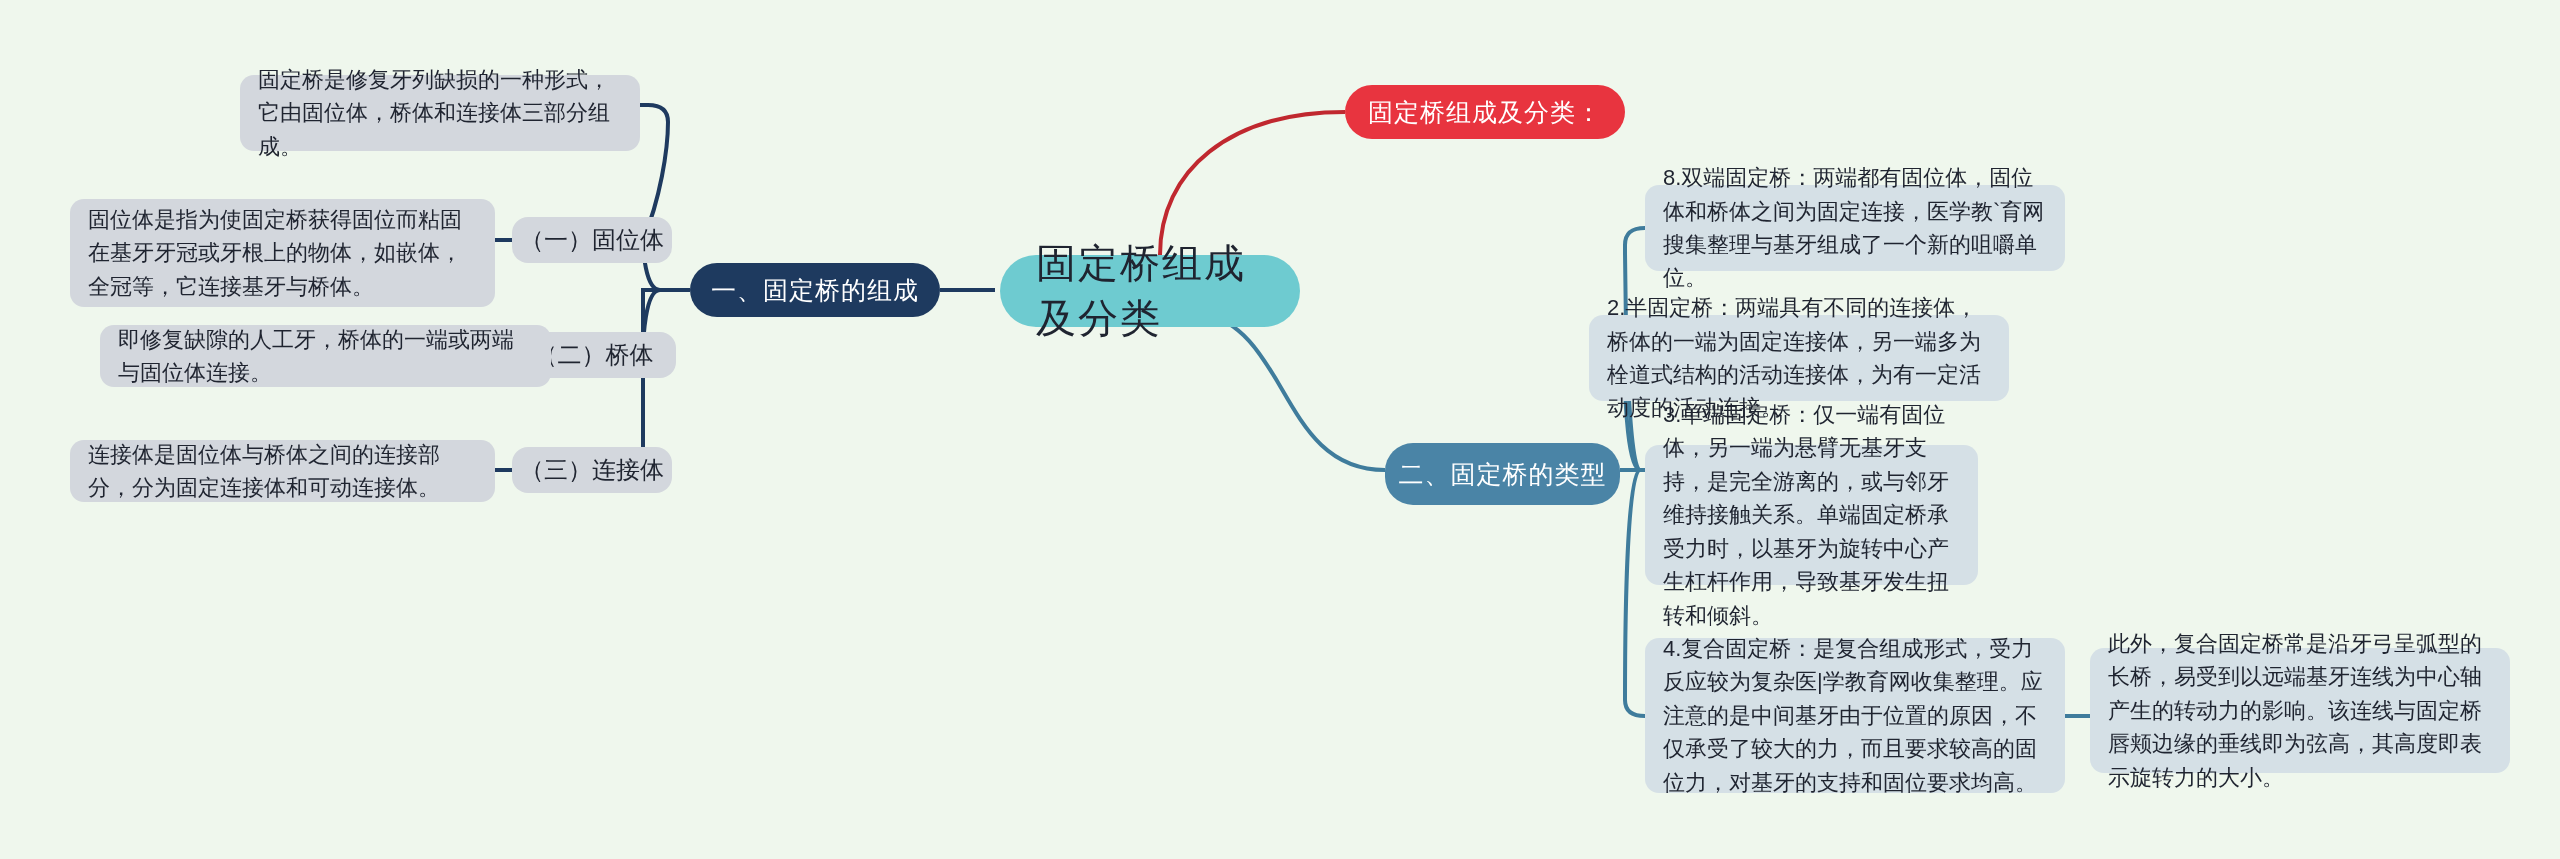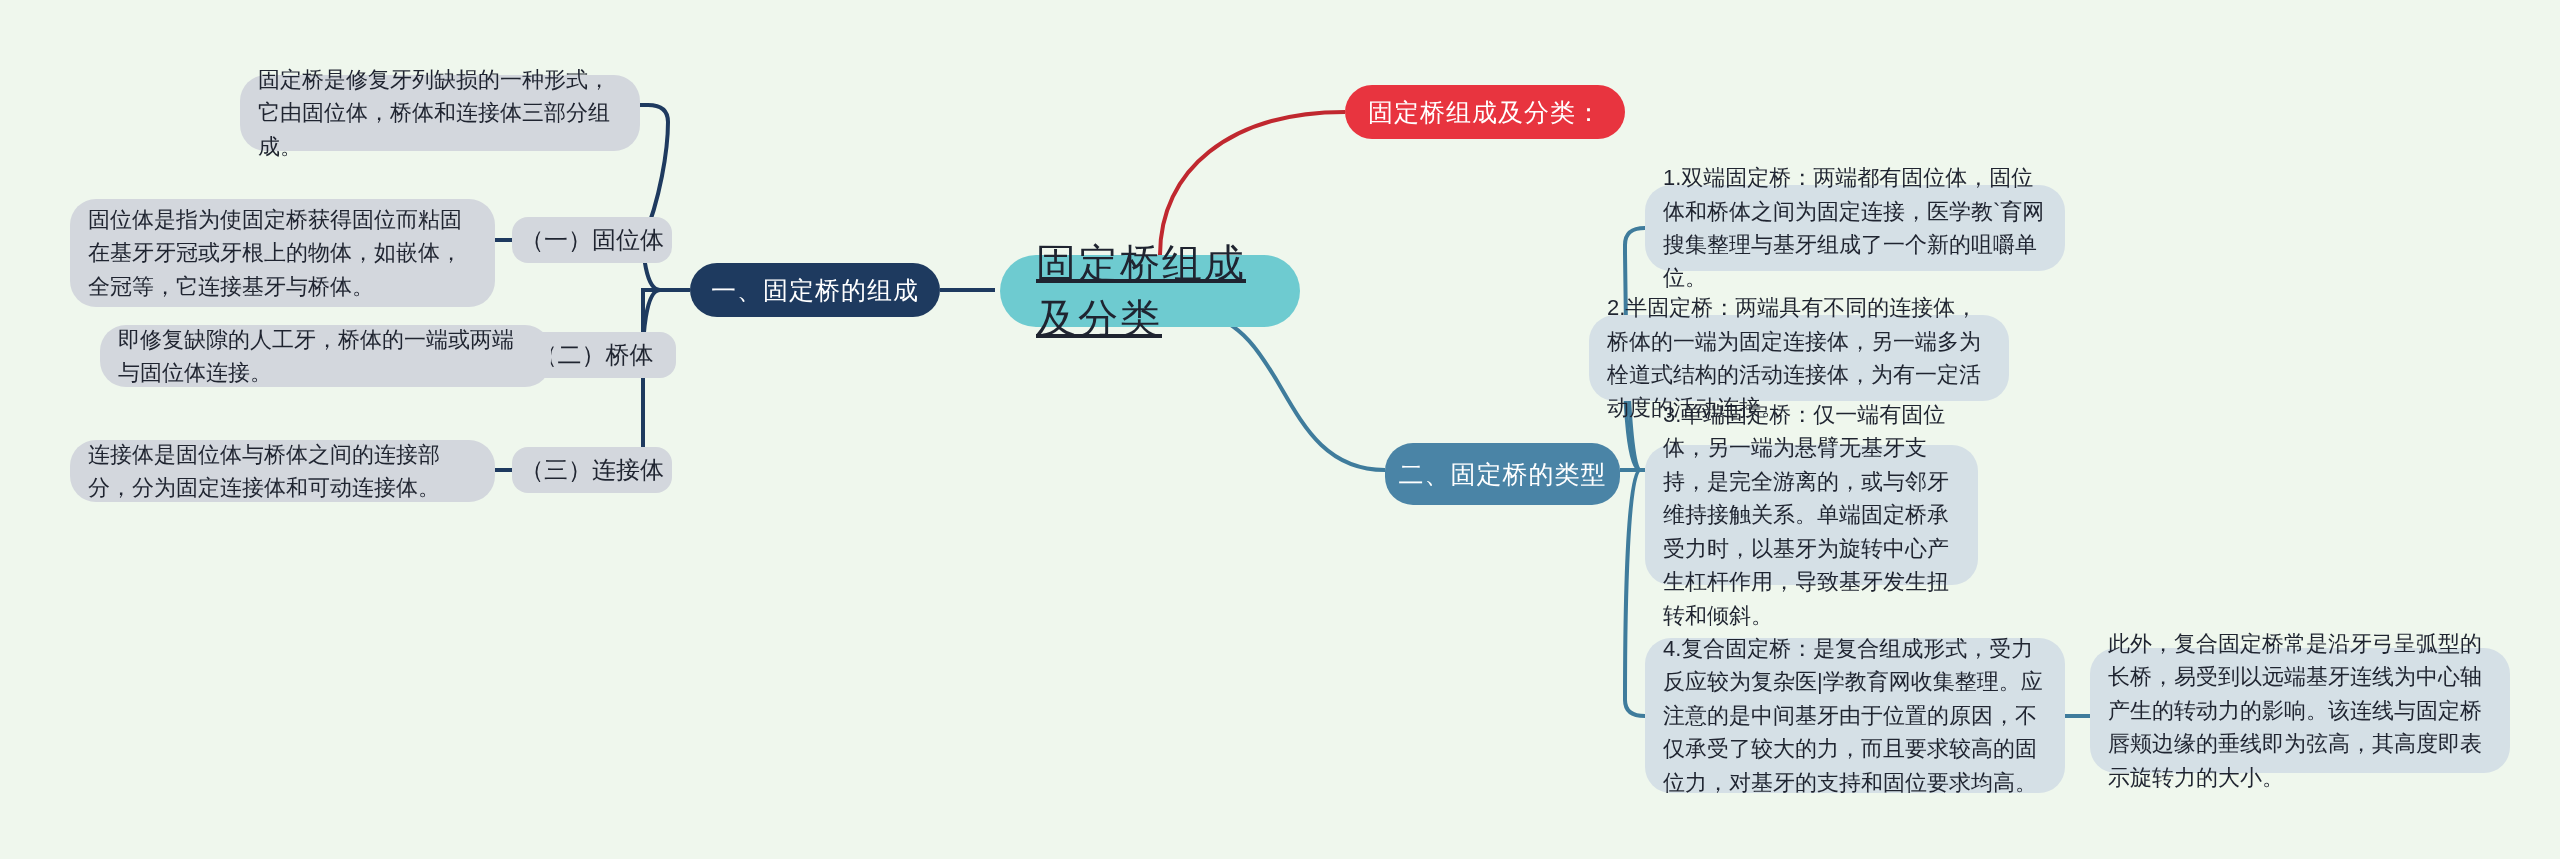--- a/index.html
+++ b/index.html
@@ -62,21 +62,21 @@
     background: #d3d7dd;
     border-radius: 16px;
     color: #1f2430;
     font-size: 24px;
     padding: 0 22px;
     justify-content: center;
     white-space: nowrap;
   }
   
   .leaf {
-    border-radius: 26px;
+    border-radius: 14px;
     font-size: 22px;
     line-height: 1.52;
     padding: 13px 18px;
     color: #1f2430;
     align-items: center;
     box-sizing: border-box;
   }
   .leaf.grey { background: #d3d7dd; }
   .leaf.blue { background: #d5e0e6; }
   .leaf .txt { display: block; width: 100%; }
@@ -110,21 +110,21 @@
 
     <path d="M 1620 470 L 1640 470" stroke="#3f7c9c" stroke-width="4" fill="none"></path>
     <path d="M 1640 470 C 1628 470 1625 300 1625 245 C 1625 232 1633 228 1645 228" stroke="#3f7c9c" stroke-width="4" fill="none"></path>
     <path d="M 1640 470 C 1628 470 1625 400 1625 375 C 1625 362 1633 358 1645 358" stroke="#3f7c9c" stroke-width="4" fill="none"></path>
     <path d="M 1640 470 L 1645 470" stroke="#3f7c9c" stroke-width="4" fill="none"></path>
     <path d="M 1640 470 C 1628 470 1625 600 1625 700 C 1625 712 1633 716 1645 716" stroke="#3f7c9c" stroke-width="4" fill="none"></path>
 
     <path d="M 2050 716 L 2090 716" stroke="#3f7c9c" stroke-width="4" fill="none"></path>
   </svg>
 
-  <div class="node root" style="left:1000px; top:255px; width:300px; height:72px;text-decoration:underline;">
+  <div class="node root" style="left:1000px; top:255px; width:300px; height:72px;">
     <span>固定桥组成及分类</span>
   </div>
 
   <div class="node cap navy" style="left:690px; top:263px; width:250px; height:54px;">
     <span>一、固定桥的组成</span>
   </div>
 
   <div class="node leaf grey" style="left:240px; top:75px; width:400px; height:76px;">
     <span class="txt">固定桥是修复牙列缺损的一种形式，它由固位体，桥体和连接体三部分组成。</span>
   </div>
@@ -151,21 +151,21 @@
 
   <div class="node cap red" style="left:1345px; top:85px; width:280px; height:54px;">
     <span>固定桥组成及分类：</span>
   </div>
 
   <div class="node cap steel" style="left:1385px; top:443px; width:235px; height:62px;">
     <span>二、固定桥的类型</span>
   </div>
 
   <div class="node leaf blue" style="left:1645px; top:185px; width:420px; height:86px;">
-    <span class="txt">1.双端固定桥：两端都有固位体，固位体和桥体之间为固定连接，医学教`育网搜集整理与基牙组成了一个新的咀嚼单位。</span>
+    <span class="txt">8.双端固定桥：两端都有固位体，固位体和桥体之间为固定连接，医学教`育网搜集整理与基牙组成了一个新的咀嚼单位。</span>
   </div>
   <div class="node leaf blue" style="left:1589px; top:315px; width:420px; height:86px;">
     <span class="txt">2.半固定桥：两端具有不同的连接体，桥体的一端为固定连接体，另一端多为栓道式结构的活动连接体，为有一定活动度的活动连接。</span>
   </div>
   <div class="node leaf blue" style="left:1645px; top:445px; width:333px; height:140px;">
     <span class="txt">3.单端固定桥：仅一端有固位体，另一端为悬臂无基牙支持，是完全游离的，或与邻牙维持接触关系。单端固定桥承受力时，以基牙为旋转中心产生杠杆作用，导致基牙发生扭转和倾斜。</span>
   </div>
   <div class="node leaf blue" style="left:1645px; top:638px; width:420px; height:155px;">
     <span class="txt">4.复合固定桥：是复合组成形式，受力反应较为复杂医|学教育网收集整理。应注意的是中间基牙由于位置的原因，不仅承受了较大的力，而且要求较高的固位力，对基牙的支持和固位要求均高。</span>
   </div>

